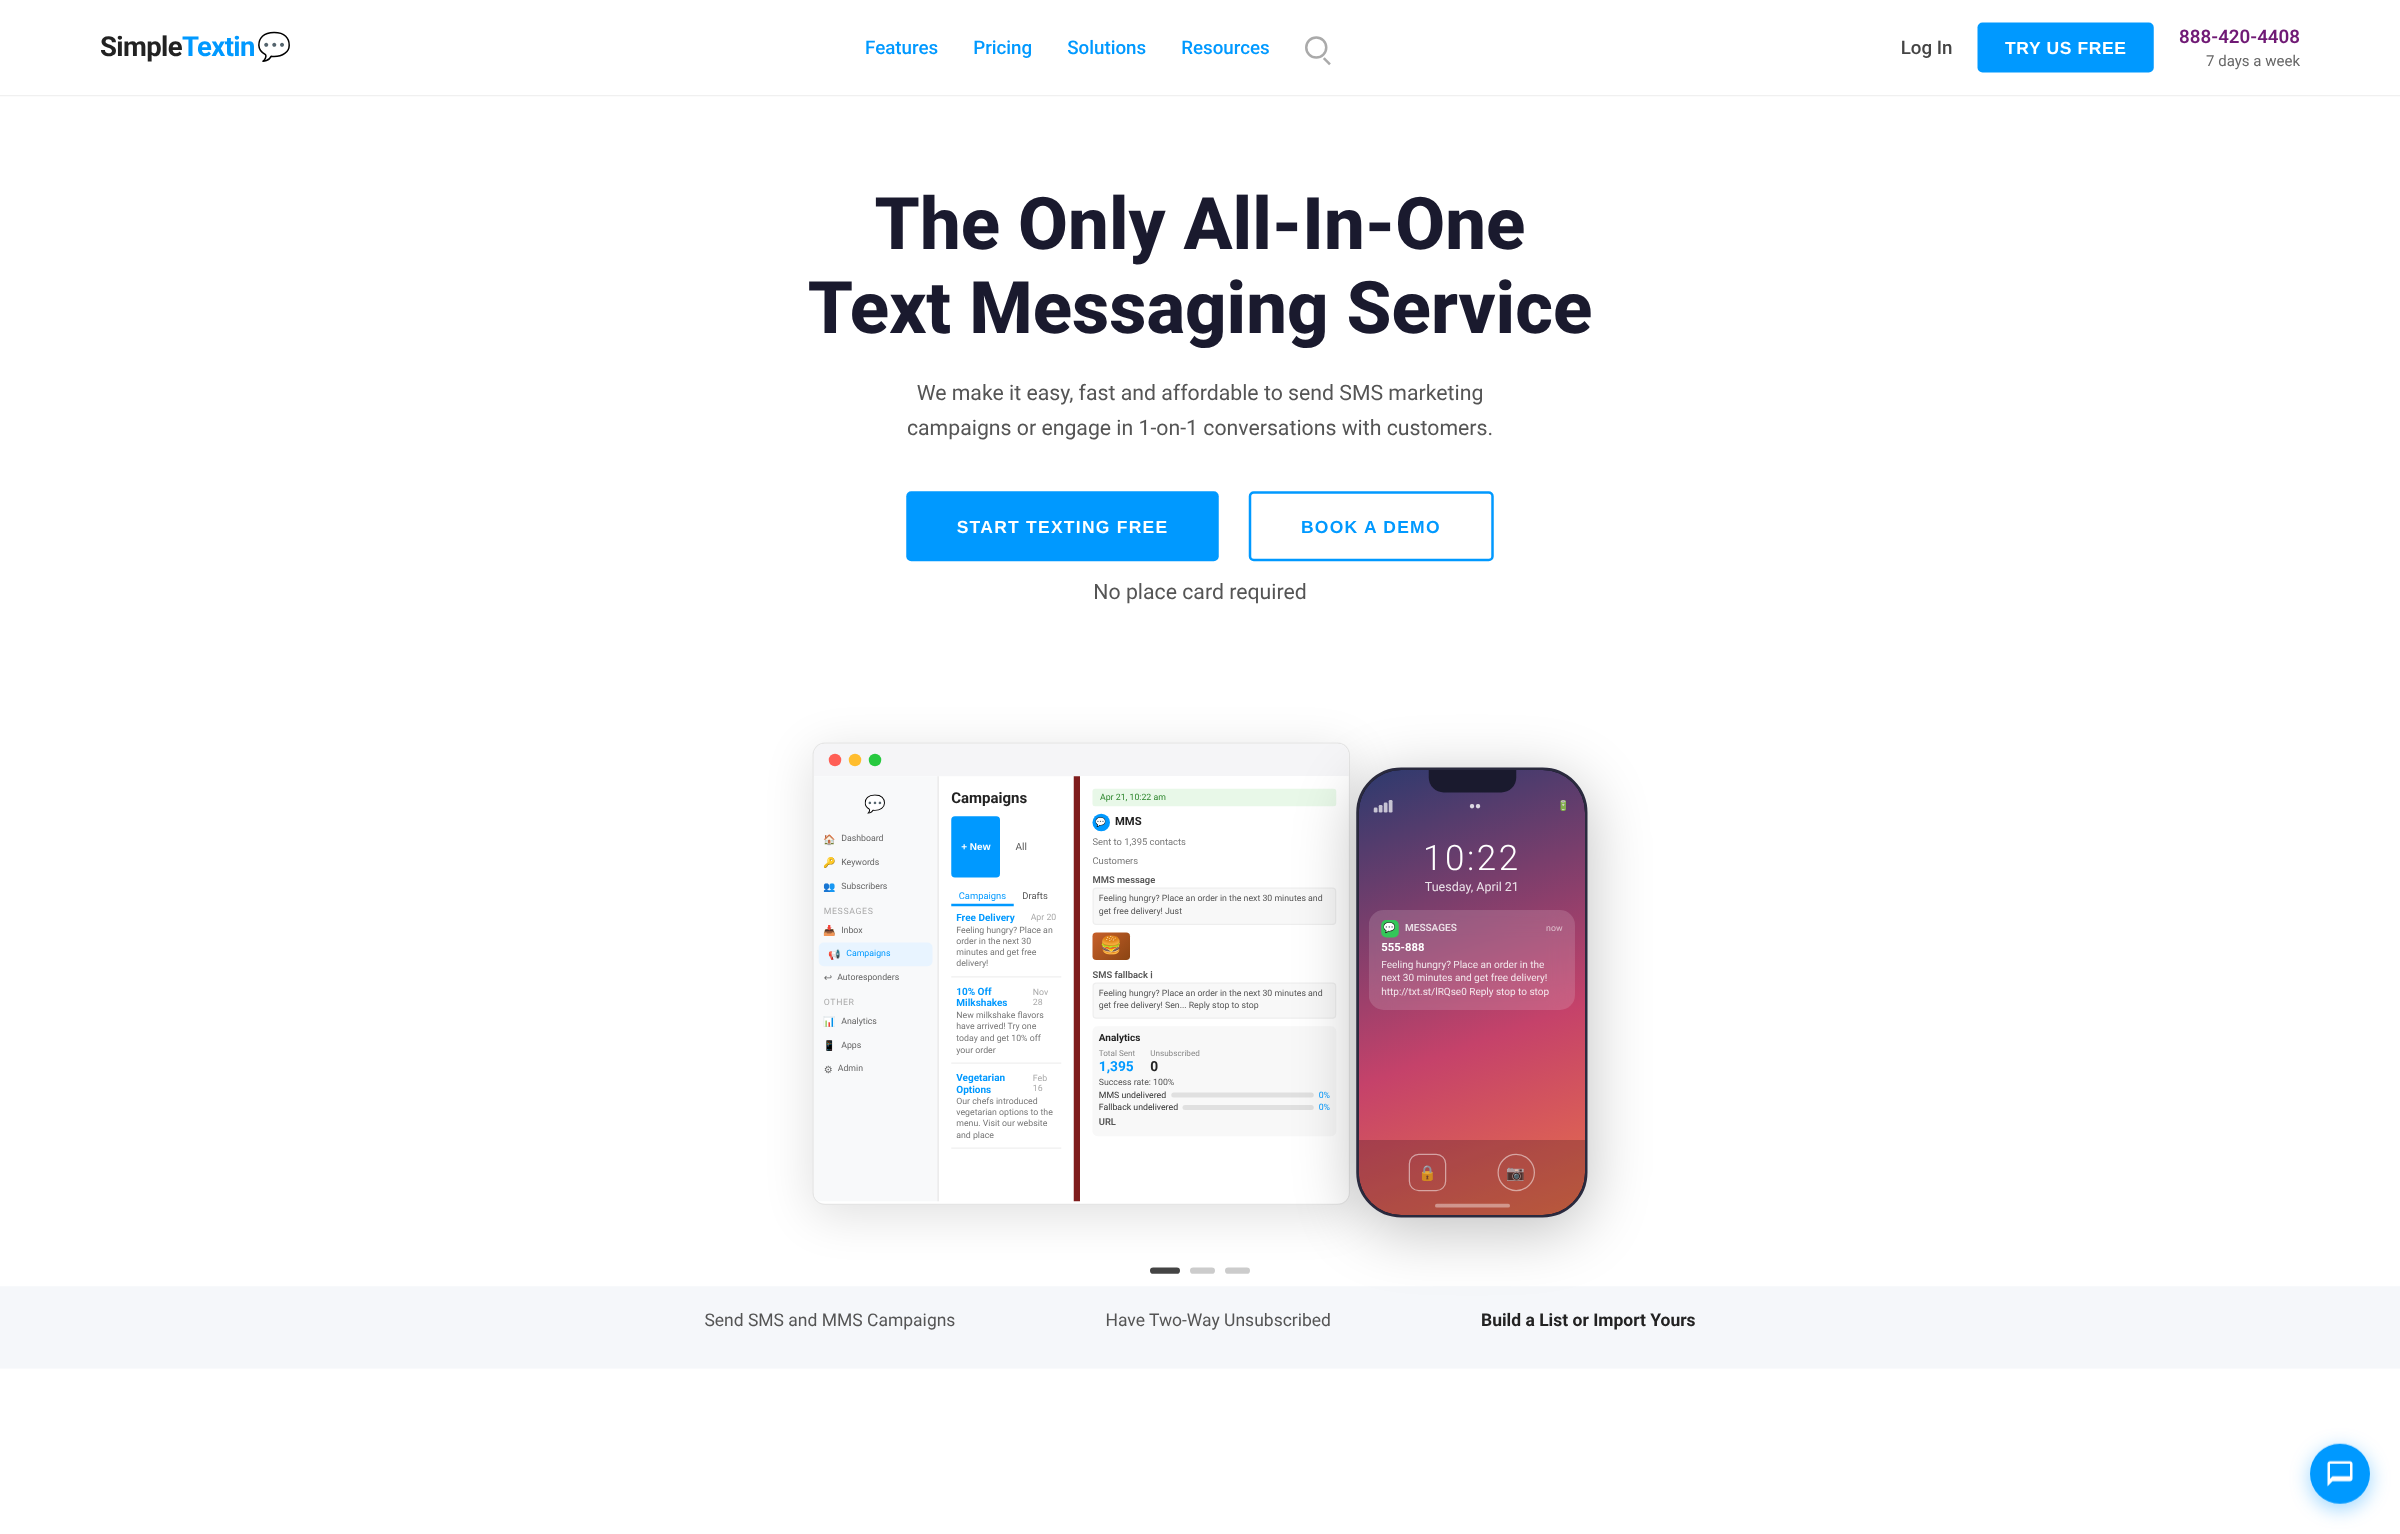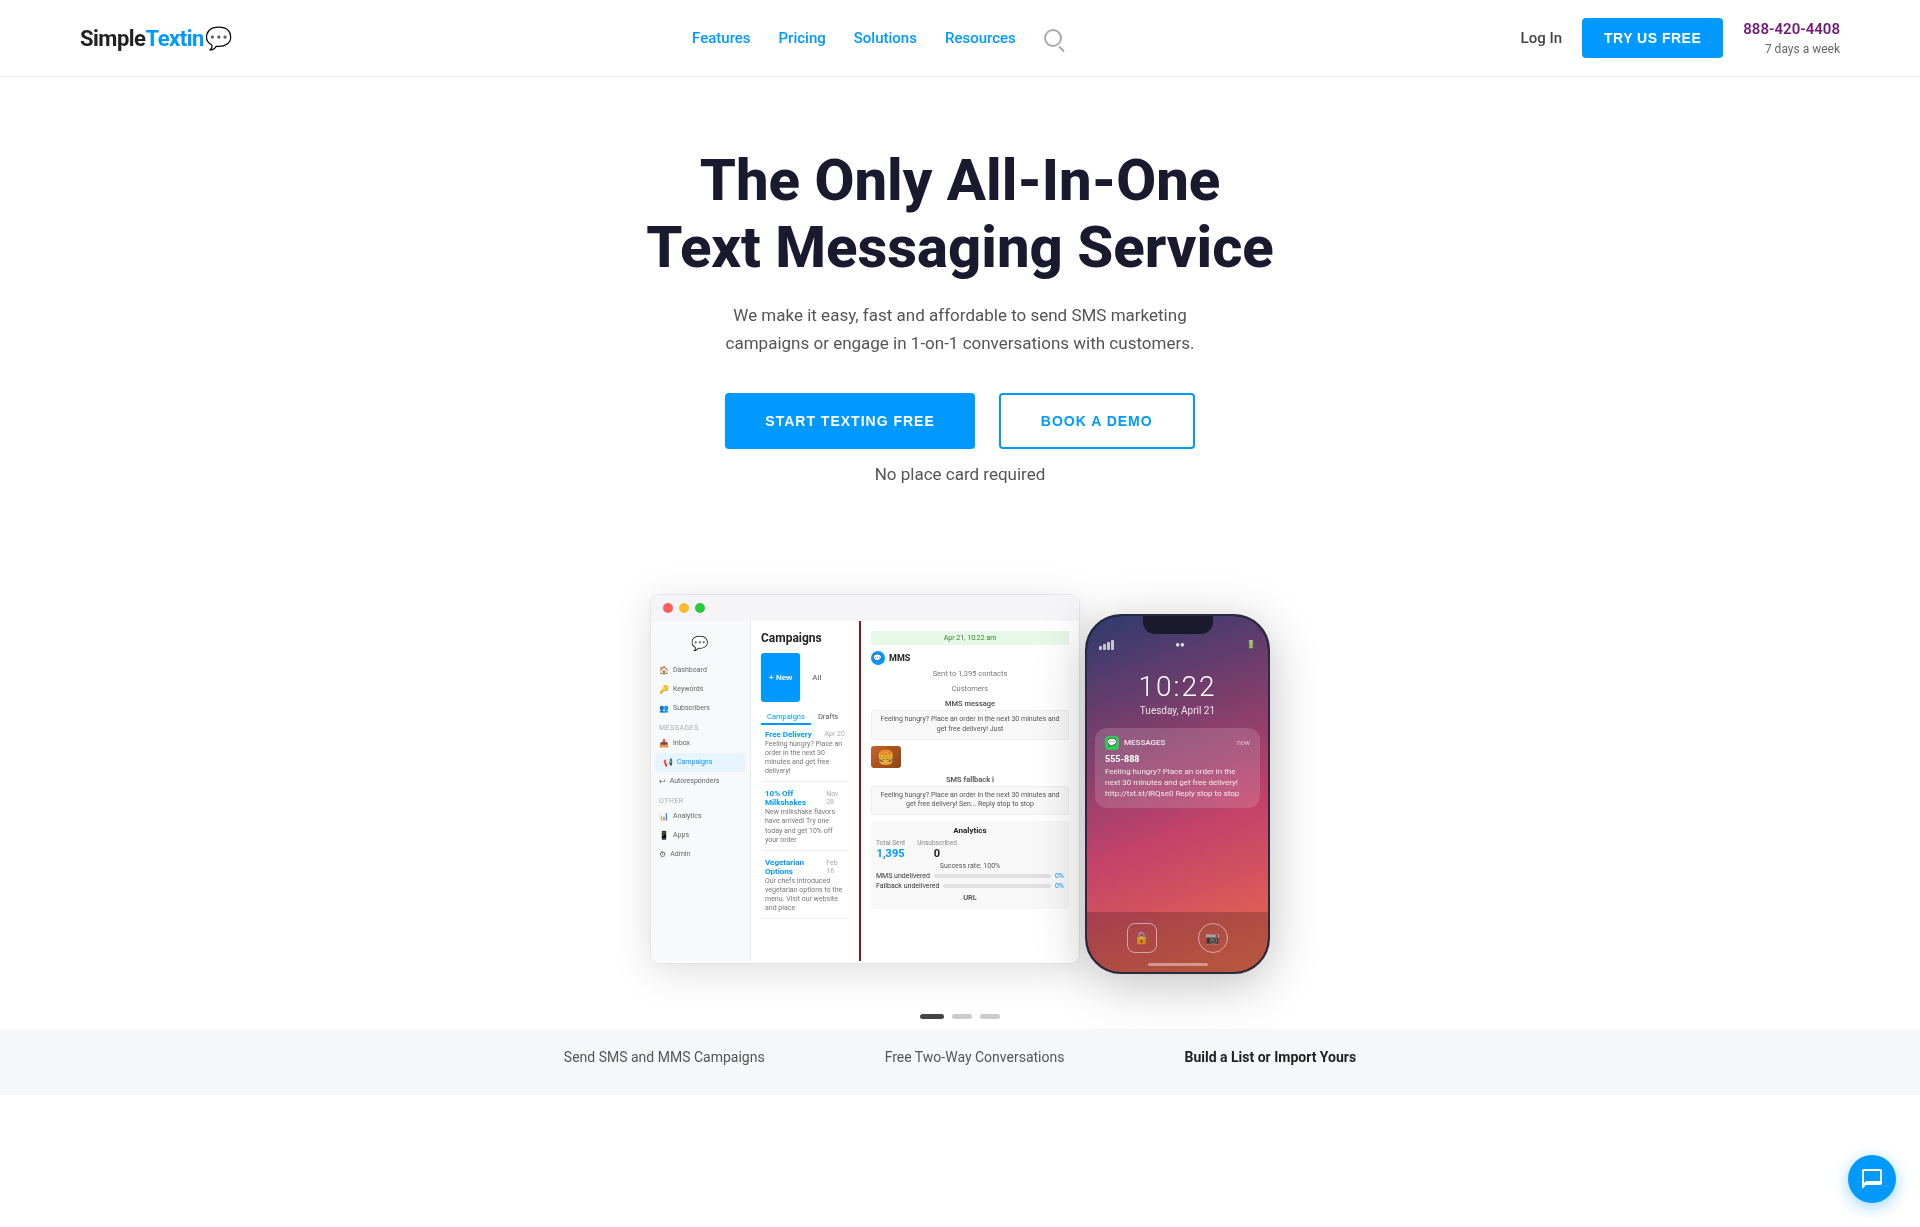--- a/index.html
+++ b/index.html
@@ -59,21 +59,21 @@
     .tab-item { font-size: 7.5px; padding: 2px 6px; cursor: pointer; color: #555; }
     .tab-item.active { color: #0099ff; border-bottom: 2px solid #0099ff; }
 
     .campaign-list { display: flex; flex-direction: column; gap: 2px; }
     .campaign-item { padding: 5px 4px; border-bottom: 1px solid #f0f0f0; }
     .campaign-header { display: flex; justify-content: space-between; align-items: center; }
     .campaign-name { font-size: 8px; font-weight: 700; color: #0099ff; }
     .campaign-date { font-size: 7px; color: #aaa; }
     .campaign-desc { font-size: 7px; color: #777; margin-top: 1px; line-height: 1.3; }
 
-    .app-detail { width: 220px; background: #fff; border-left: 2px solid #7f1d1d; padding: 10px; overflow: hidden; font-size: 8px; text-align: center; }
+    .app-detail { width: 220px; background: #fff; border-left: 5px solid #7f1d1d; padding: 10px; overflow: hidden; font-size: 8px; }
     .detail-header-green { background: #e8f8e8; padding: 3px 6px; border-radius: 2px; font-size: 7px; color: #2d862d; margin-bottom: 6px; }
     .detail-icon-row { display: flex; align-items: center; gap: 4px; margin-bottom: 4px; }
     .mms-icon { width: 14px; height: 14px; background: #0099ff; border-radius: 50%; display: flex; align-items: center; justify-content: center; color: #fff; font-size: 7px; }
     .detail-bold { font-size: 9px; font-weight: 700; color: #222; }
     .detail-sub { color: #777; font-size: 7.5px; margin-bottom: 6px; }
     .detail-label { color: #555; font-size: 7.5px; margin-bottom: 2px; font-weight: 600; }
     .detail-textarea { font-size: 7px; color: #555; background: #f8f8f8; border: 1px solid #eee; padding: 4px; border-radius: 3px; margin-bottom: 6px; line-height: 1.4; }
     .burger-img { width: 30px; height: 22px; background: linear-gradient(135deg, #c8602a, #8B4513); border-radius: 3px; margin-bottom: 6px; display: flex; align-items: center; justify-content: center; font-size: 14px; }
     .analytics-box { background: #f8f8f8; border-radius: 4px; padding: 5px; margin-top: 4px; }
     .analytics-title { font-size: 8px; font-weight: 700; color: #222; margin-bottom: 4px; }
@@ -340,21 +340,21 @@
   <div class="dot-ind inactive"></div>
   <div class="dot-ind inactive"></div>
 </div>
 
 <div class="bottom-features">
   <div class="features-row">
     <div class="feature-item">
       <span>Send SMS and MMS Campaigns</span>
     </div>
     <div class="feature-item">
-      <span>Free Two-Way Conversations</span>
+      <span>Have Two-Way Unsubscribed</span>
     </div>
     <div class="feature-item bold">
       <span>Build a List or Import Yours</span>
     </div>
   </div>
 </div>
 
 <div class="chat-bubble">
   <svg viewBox="0 0 24 24">
     <path d="M20 2H4C2.9 2 2 2.9 2 4v18l4-4h14c1.1 0 2-.9 2-2V4c0-1.1-.9-2-2-2zm0 12H6l-2 2V4h16v10z"></path>

